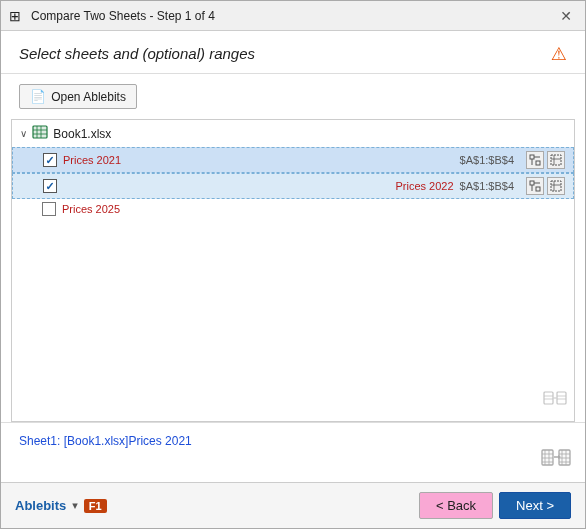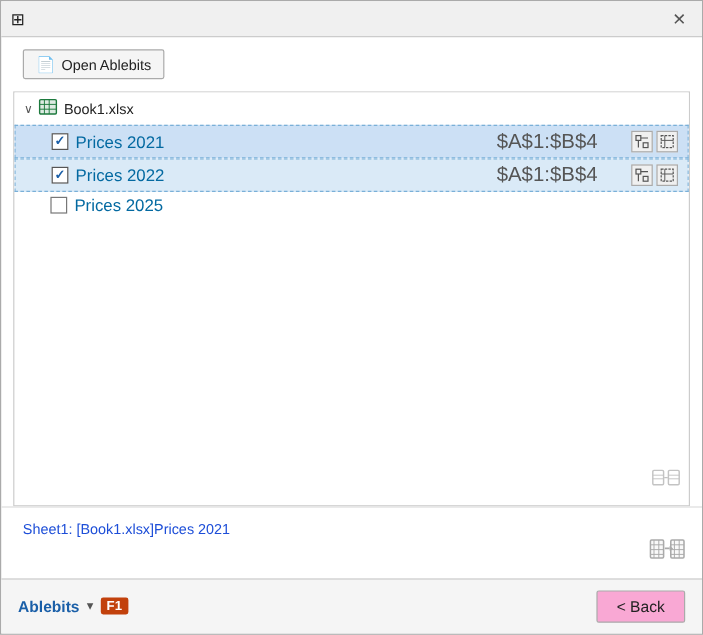--- a/index.html
+++ b/index.html
@@ -139,20 +139,21 @@
       align-items: center;
       padding: 3px 8px 3px 30px;
       gap: 6px;
       cursor: pointer;
     }
     .sheet-row.selected {
       background: #cce0f5;
     }
     .sheet-row.selected-secondary {
       background: #daeaf7;
+      text-align: right;
     }
     .checkbox {
       width: 14px;
       height: 14px;
       border: 1px solid #777;
       background: #fff;
       display: flex;
       align-items: center;
       justify-content: center;
       flex-shrink: 0;
@@ -163,28 +164,28 @@
       border-color: #555;
     }
     .checkbox.checked::after {
       content: '✓';
       font-size: 11px;
       color: #1a5fa8;
       font-weight: bold;
       line-height: 1;
     }
     .sheet-name {
-      font-size: 14px;
-      color: #0369a1;
+      font-size: 11px;
+      color: #b91c1c;
       flex: 1;
     }
     .range-text {
-      font-size: 17px;
+      font-size: 11px;
       color: #555;
-      margin-right: 22px;
+      margin-right: 6px;
     }
     .sheet-action-icons {
       display: flex;
       gap: 3px;
     }
     .action-icon-btn {
       width: 18px;
       height: 18px;
       display: flex;
       align-items: center;
@@ -213,21 +214,21 @@
       display: flex;
       align-items: center;
       justify-content: space-between;
       padding: 8px 14px;
       border-top: 1px solid #ccc;
       background: #f5f5f5;
       height: 46px;
     }
     .footer-left {
       display: flex;
-      align-items: flex-start;
+      align-items: center;
       gap: 6px;
     }
     .ablebits-logo {
       font-size: 13px;
       color: #1a5fa8;
       font-weight: 600;
     }
     .logo-arrow {
       font-size: 11px;
       color: #555;
@@ -277,26 +278,35 @@
       justify-content: center;
       opacity: 0.5;
     }
   </style>
 </head>
 <body>
 
 <div class="title-bar">
   <div class="title-bar-left">
     <span class="title-icon" style="font-size:14px;">⊞</span>
+    <span class="title-text">Compare Two Sheets - Step 1 of 4</span>
   </div>
   <div class="close-btn">✕</div>
 </div>
 
 <div class="main">
 
+  <div class="header">
+    <div style="display:flex; justify-content:space-between; align-items:flex-start;">
+      <div class="header-title">
+        <span>Select sheets and </span><span style="font-style:italic;">(optional)</span><span> ranges</span>
+      </div>
+      <span class="warning-icon" style="color:#e85000; font-size:18px; font-style:normal;">⚠</span>
+    </div>
+  </div>
 
   <div class="toolbar">
     <button class="open-workbook-btn">
       <span style="font-size:13px;">📄</span>
       <span>Open Ablebits</span>
     </button>
   </div>
 
   <div class="relative-wrapper">
     <div class="sheet-list-area">
@@ -407,14 +417,15 @@
 </div>
 
 <div class="footer">
   <div class="footer-left">
     <span class="ablebits-logo">Ablebits</span>
     <span class="logo-arrow">▾</span>
     <span class="f1-badge">F1</span>
   </div>
   <div class="footer-right">
     <button class="btn">&lt; Back</button>
+    <button class="btn btn-primary">Next &gt;</button>
   </div>
 </div>
 
 </body></html>

